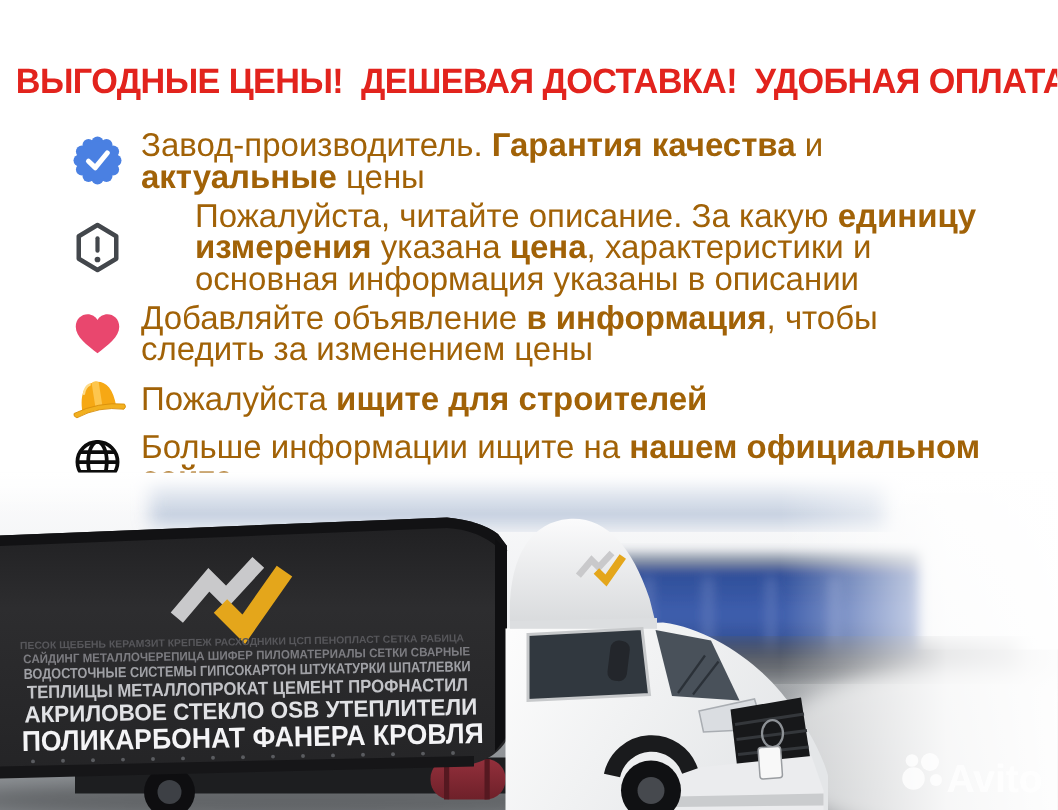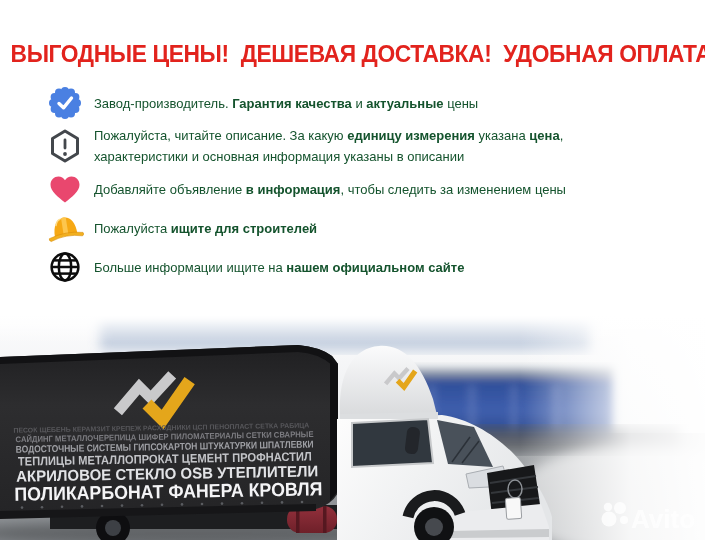--- a/index.html
+++ b/index.html
@@ -4,23 +4,23 @@
 <style>
   html,body{margin:0;padding:0;background:#fff;}
   .page{position:relative;width:705px;height:540px;background:#fff;overflow:hidden;
         font-family:"Liberation Sans", sans-serif;}
   .headline{margin:0;padding:41px 0 0 0;text-align:center;white-space:pre;
             font-size:23.5px;font-weight:800;letter-spacing:-0.4px;
             transform:scaleX(.97);transform-origin:center;}
   .bullets{position:absolute;left:46px;top:86px;width:620px;}
   .bullet-row{display:flex;align-items:center;margin-bottom:5px;}
   .bullet-icon{width:38px;min-width:38px;height:34px;display:flex;align-items:center;justify-content:center;margin-right:10px;}
-  .bullet-text{margin:0;font-size:13px;line-height:21px;color:#14532d;}
+  .bullet-text{margin:0;font-size:22px;line-height:21px;color:#a16207;}
   .bullet-text .b{font-weight:700;}
-  .bullet-text.wrap2{width:566px;}
+  .bullet-text.wrap2{width:566px;margin-left:36px;}
   .photo{position:absolute;left:0;top:315px;width:705px;height:225px;}
   svg text{font-family:"Liberation Sans", sans-serif;}
 </style>
 </head>
 <body>
 
 <div class="page">
 
   <h1 class="headline" style="color:#e2231d;">ВЫГОДНЫЕ ЦЕНЫ!  ДЕШЕВАЯ ДОСТАВКА!  УДОБНАЯ ОПЛАТА!</h1>
 

